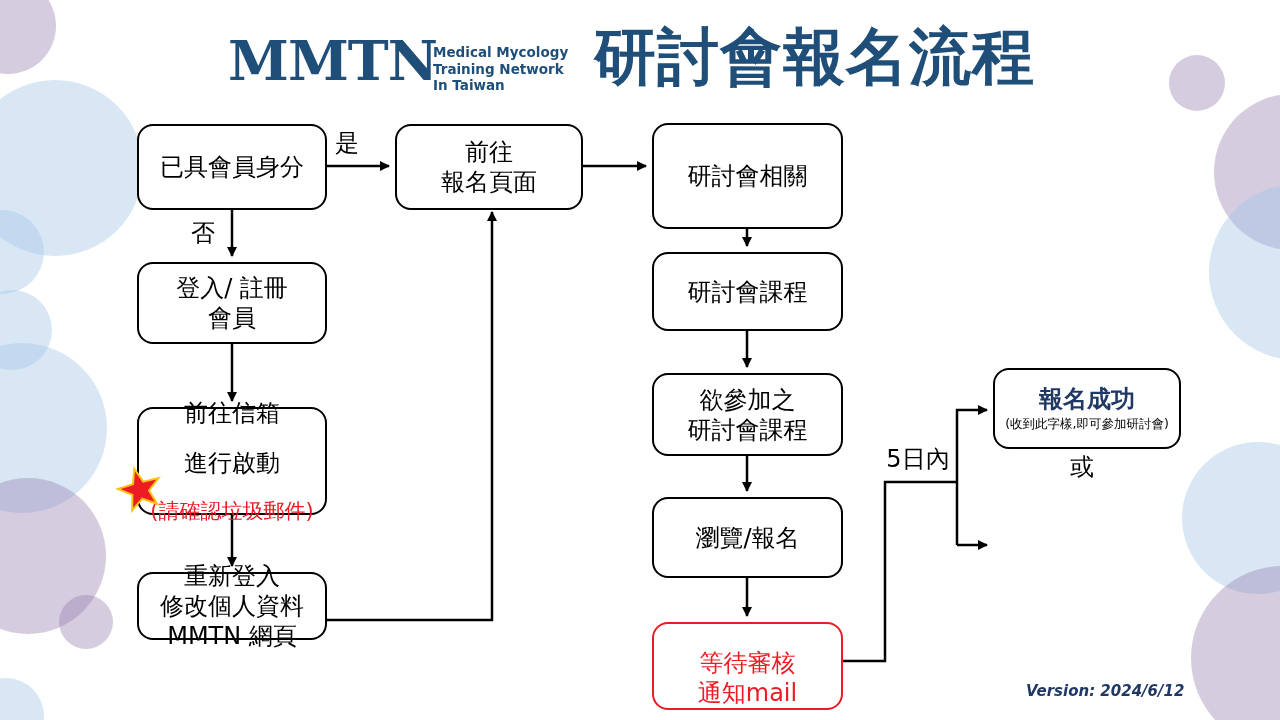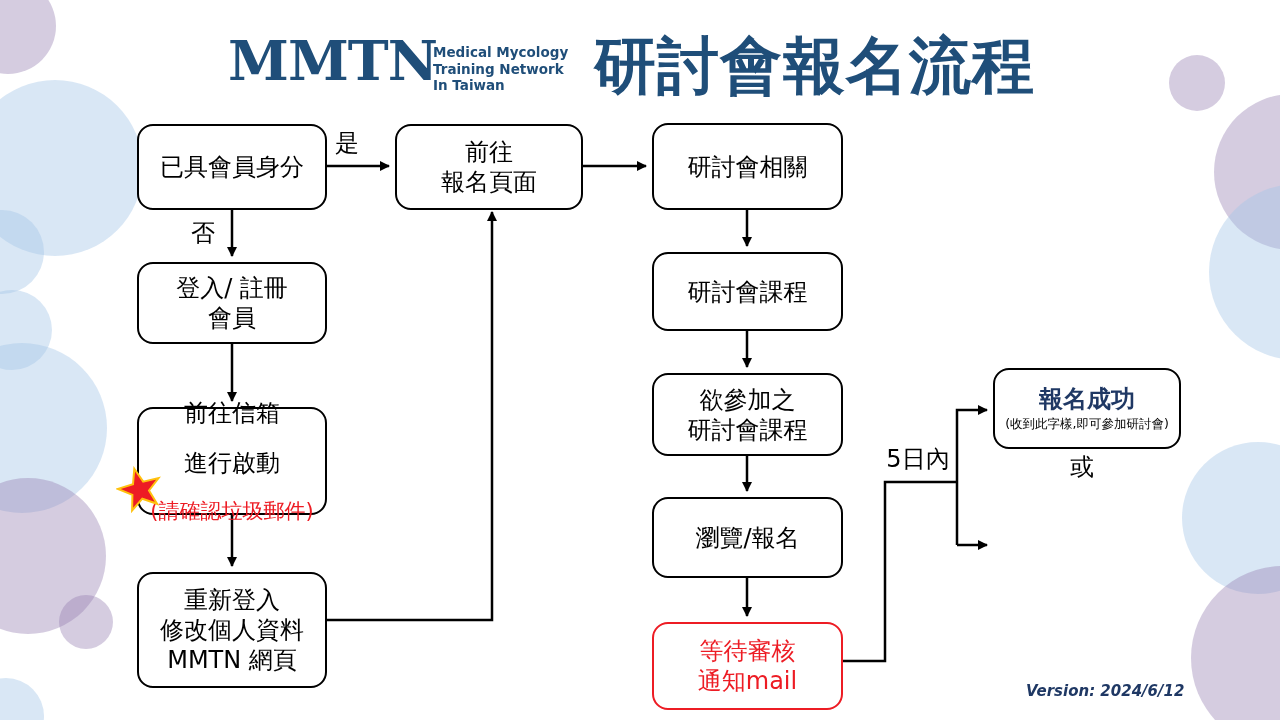--- a/index.html
+++ b/index.html
@@ -24,35 +24,35 @@
     font-family:"DejaVu Serif","Liberation Serif",serif;
     font-weight:900;font-size:55px;line-height:1;
     color:var(--color-navy);letter-spacing:-1px;
   }
   .logo-subtitle{
     position:absolute;left:433px;top:44px;
     font-size:13.5px;line-height:1.23;font-weight:600;
     color:var(--color-navy);
   }
   .page-title{
-    position:absolute;left:594px;top:30px;width:460px;
+    position:absolute;left:594px;top:22px;width:460px;
     font-size:62px;font-weight:800;line-height:1.15;
-    color:var(--color-navy);white-space:nowrap;letter-spacing:1px;
+    color:var(--color-navy);white-space:nowrap;letter-spacing:1px;font-family:Liberation Serif, serif;
   }
 
   
   .connectors{position:absolute;left:0;top:0;width:1280px;height:720px;pointer-events:none;}
 
   
   .node{
     position:absolute;background:#ffffff;border:2.5px solid #000;border-radius:16px;
     display:flex;flex-direction:column;align-items:center;justify-content:center;
     font-size:24px;color:#000;line-height:1.25;text-align:center;
   }
-  .node-red{border-color:var(--color-red);color:var(--color-red);}
+  .node-red{border-color:var(--color-red);color:var(--color-red);justify-content:flex-end;}
   .node .warning{font-size:21px;font-weight:400;color:var(--color-red);line-height:1.25;}
   .node .success-title{font-size:24px;font-weight:700;color:var(--color-dark-navy);line-height:1.2;}
   .node .small-note{font-size:12.5px;color:#000;line-height:1.3;margin-top:2px;}
 
   
   .edge-label{
     position:absolute;transform:translate(-50%,-50%);
     font-size:24px;color:#000;white-space:nowrap;
   }
 
@@ -119,32 +119,32 @@
   </div>
   <div class="node" style="left:137px;top:262px;width:190px;height:82px;">
     <div>登入/ 註冊</div>
     <div>會員</div>
   </div>
   <div class="node" style="left:137px;top:407px;width:190px;height:108px;gap:20px;">
     <div>前往信箱</div>
     <div>進行啟動</div>
     <div class="warning">(請確認垃圾郵件)</div>
   </div>
-  <div class="node" style="left:137px;top:572px;width:190px;height:116px;">
+  <div class="node" style="left:137px;top:572px;width:190px;height:68px;">
     <div>重新登入</div>
     <div>修改個人資料</div>
     <div>MMTN 網頁</div>
   </div>
 
   <div class="node" style="left:395px;top:124px;width:188px;height:86px;">
     <div>前往</div>
     <div>報名頁面</div>
   </div>
 
-  <div class="node" style="left:652px;top:123px;width:191px;height:87px;">
+  <div class="node" style="left:652px;top:123px;width:191px;height:106px;">
     <div>研討會相關</div>
   </div>
   <div class="node" style="left:652px;top:252px;width:191px;height:79px;">
     <div>研討會課程</div>
   </div>
   <div class="node" style="left:652px;top:373px;width:191px;height:83px;">
     <div>欲參加之</div>
     <div>研討會課程</div>
   </div>
   <div class="node" style="left:652px;top:497px;width:191px;height:81px;">

